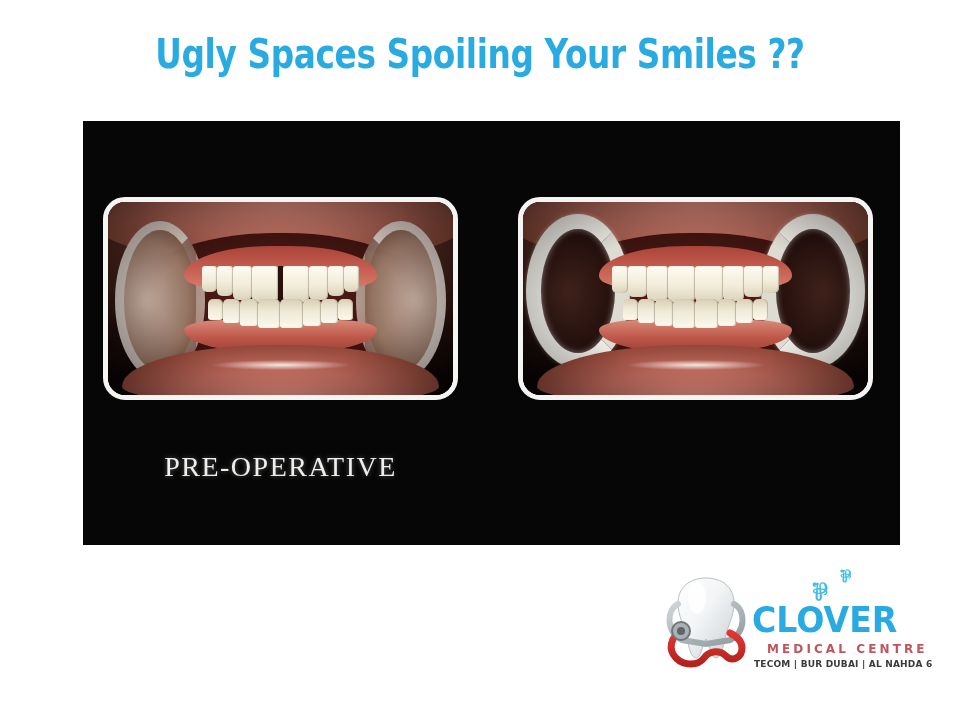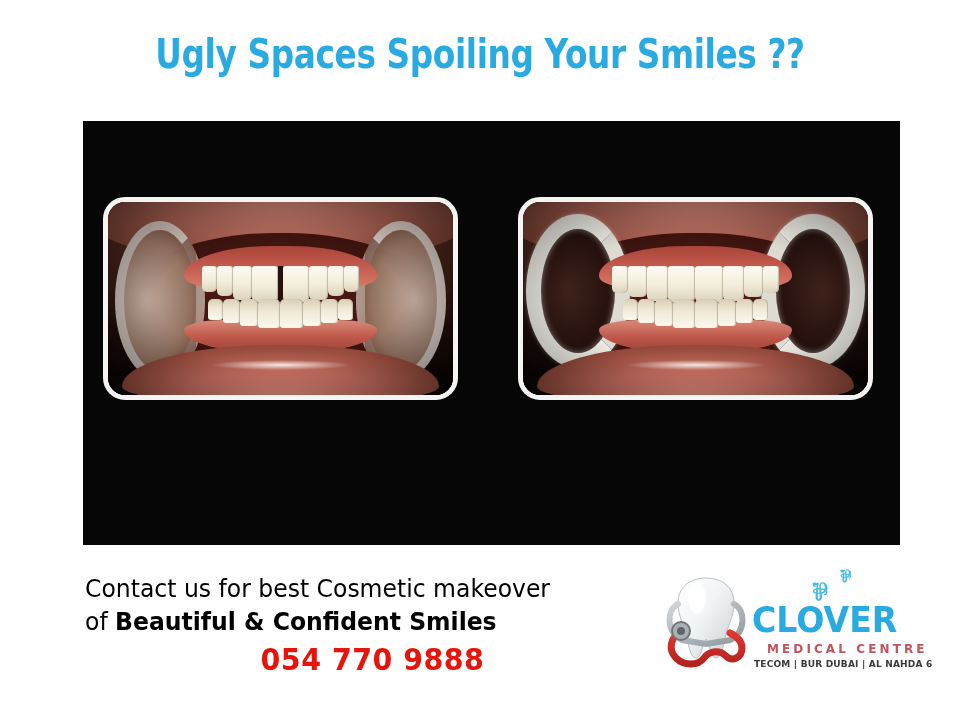--- a/index.html
+++ b/index.html
@@ -415,30 +415,24 @@
             <div class="tooth" style="width:9%;  height:76%;"></div>
             <div class="tooth" style="width:8%;  height:66%;"></div>
           </div>
 
           <div class="lip-lower"></div>
           <div class="lip-shine"></div>
           <div class="vignette"></div>
         </div>
       </div>
 
+      <div class="caption left">PRE-OPERATIVE</div>
     </div>
   </div>
 
-  <div class="contact">
-    <div class="contact-line1">Contact us for best Cosmetic makeover</div>
-    <div class="contact-line2">
-      <span>of </span><span class="bold">Beautiful &amp; Confident Smiles</span>
-    </div>
-    <div class="phone">054 770 9888</div>
-  </div>
 
   <div class="logo">
 
     <div class="logo-mark">
       <svg width="108" height="105" viewBox="0 0 108 105" xmlns="http://www.w3.org/2000/svg">
         <defs>
           <linearGradient id="toothGrad" x1="0" y1="0" x2="1" y2="1">
             <stop offset="0%" stop-color="#ffffff"></stop>
             <stop offset="45%" stop-color="#f2f4f5"></stop>
             <stop offset="100%" stop-color="#c9d0d4"></stop>

